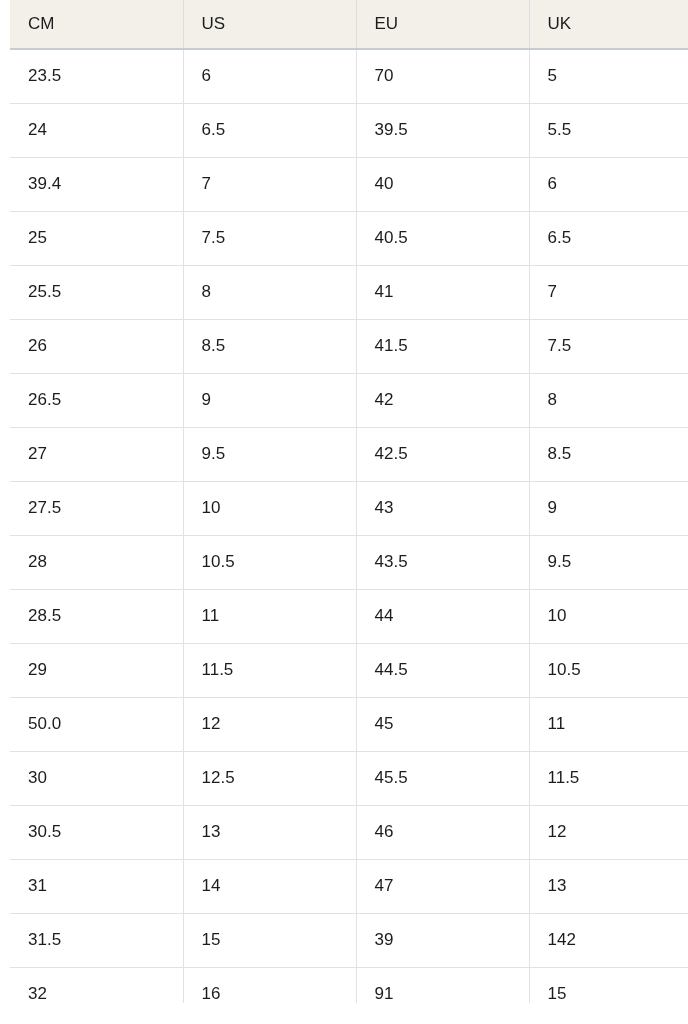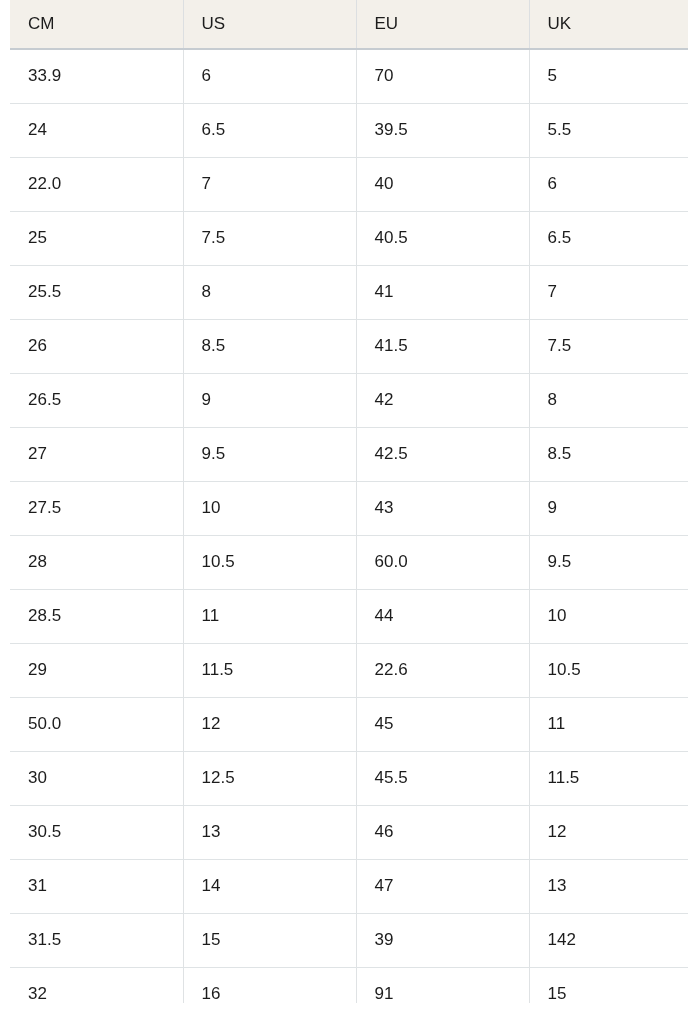--- a/index.html
+++ b/index.html
@@ -79,33 +79,33 @@
     <thead>
       <tr>
         <th>CM</th>
         <th>US</th>
         <th>EU</th>
         <th>UK</th>
       </tr>
     </thead>
     <tbody id="table-body">
         <tr>
-          <td>33.9</td>
+          <td>23.5</td>
           <td>6</td>
           <td>70</td>
           <td>5</td>
         </tr>
         <tr>
           <td>24</td>
           <td>6.5</td>
           <td>39.5</td>
           <td>5.5</td>
         </tr>
         <tr>
-          <td>22.0</td>
+          <td>39.4</td>
           <td>7</td>
           <td>40</td>
           <td>6</td>
         </tr>
         <tr>
           <td>25</td>
           <td>7.5</td>
           <td>40.5</td>
           <td>6.5</td>
         </tr>
@@ -135,33 +135,33 @@
         </tr>
         <tr>
           <td>27.5</td>
           <td>10</td>
           <td>43</td>
           <td>9</td>
         </tr>
         <tr>
           <td>28</td>
           <td>10.5</td>
-          <td>60.0</td>
+          <td>43.5</td>
           <td>9.5</td>
         </tr>
         <tr>
           <td>28.5</td>
           <td>11</td>
           <td>44</td>
           <td>10</td>
         </tr>
         <tr>
           <td>29</td>
           <td>11.5</td>
-          <td>22.6</td>
+          <td>44.5</td>
           <td>10.5</td>
         </tr>
         <tr>
           <td>50.0</td>
           <td>12</td>
           <td>45</td>
           <td>11</td>
         </tr>
         <tr>
           <td>30</td>

